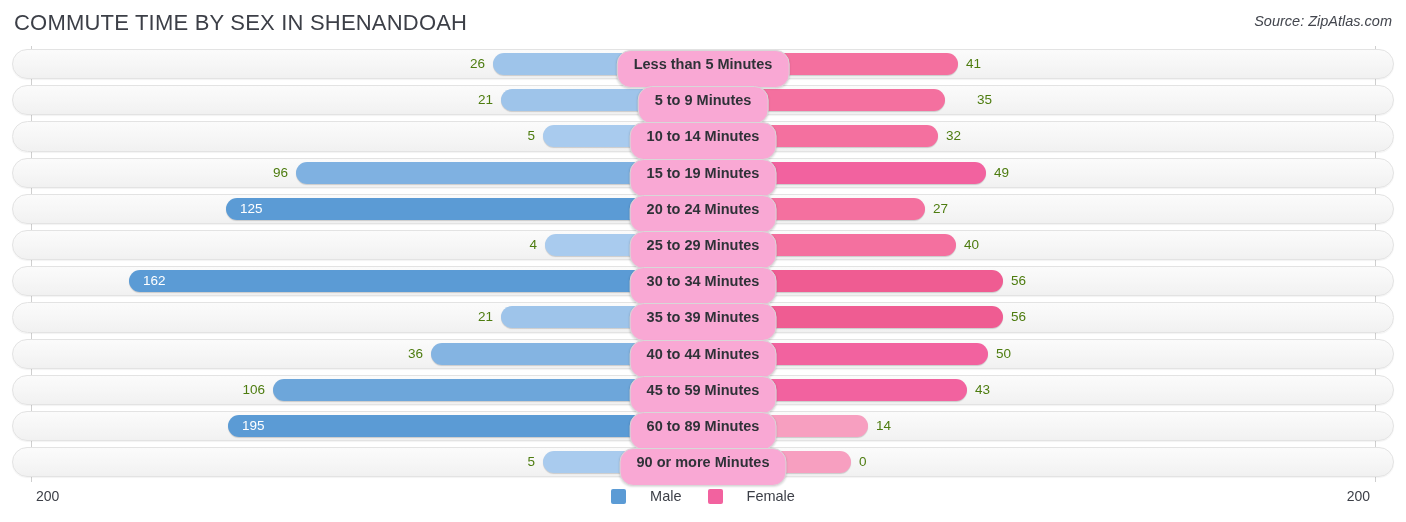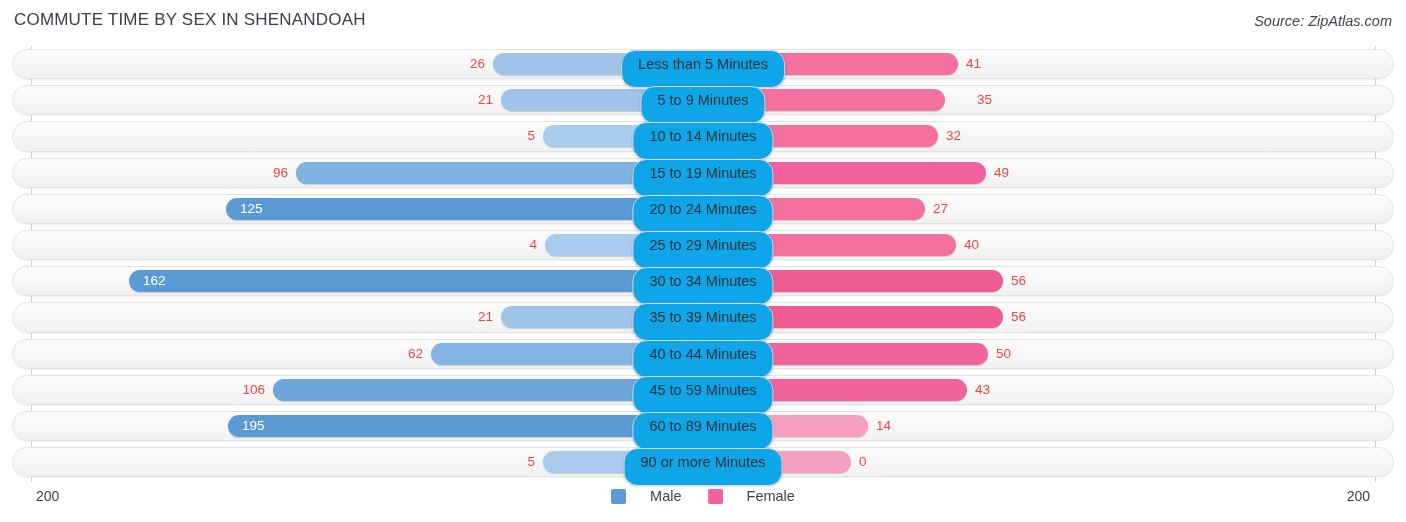--- a/index.html
+++ b/index.html
@@ -27,21 +27,21 @@
     position: absolute;
     top: 0;
     left: 0;
     width: 1406px;
     height: 45px;
   }
   .chart-title {
     position: absolute;
     left: 14px;
     top: 10px;
-    font-size: 17px;
+    font-size: 22px;
     letter-spacing: 0.2px;
     color: #3c3f47;
     font-weight: 400;
     white-space: nowrap;
   }
   .chart-source {
     position: absolute;
     right: 14px;
     top: 13px;
     font-size: 14.5px;
@@ -113,47 +113,48 @@
     left: 703px;
     border-radius: 0 11px 11px 0;
   }
 
   
   .val {
     position: absolute;
     top: 50%;
     transform: translateY(-50%);
     font-size: 13.5px;
-    color: #ef4444;
+    color: #4d7c0f;
     white-space: nowrap;
     line-height: 1;
   }
   .val.inside {
     color: #ffffff;
   }
 
   
   .cat-pill {
     position: absolute;
     left: 703px;
     transform: translateX(-50%);
     top: 50%;
     margin-top: -14px;
     height: 38px;
     line-height: 27px;
     padding: 0 16px;
-    background: #0ea5e9;
+    background: #f9a8d4;
     border: 1px solid #d8d8d8;
     border-radius: 14px;
     font-size: 14.5px;
     color: #2f3238;
     white-space: nowrap;
     box-shadow: 0 1px 2px rgba(0,0,0,0.13);
     box-sizing: border-box;
     z-index: 5;
+    font-weight: bold;
   }
 
   
   .footer {
     position: absolute;
     left: 0;
     top: 482px;
     width: 1406px;
     height: 40px;
   }
@@ -266,21 +267,21 @@
           <div class="track"></div>
           <div class="bar male" style="width: 202px; background: rgb(158, 196, 234);"></div>
           <div class="val" style="right: 913px;">21</div>
           <div class="bar female" style="width: 300px; background: rgb(239, 92, 146);"></div>
           <div class="val" style="left: 1011px;">56</div>
           <div class="cat-pill">35 to 39 Minutes</div>
         </div>
         <div class="row">
           <div class="track"></div>
           <div class="bar male" style="width: 272px; background: rgb(132, 180, 226);"></div>
-          <div class="val" style="right: 983px;">62</div>
+          <div class="val" style="right: 983px;">36</div>
           <div class="bar female" style="width: 285px; background: rgb(242, 98, 159);"></div>
           <div class="val" style="left: 996px;">50</div>
           <div class="cat-pill">40 to 44 Minutes</div>
         </div>
         <div class="row">
           <div class="track"></div>
           <div class="bar male" style="width: 430px; background: rgb(109, 166, 218);"></div>
           <div class="val" style="right: 1141px;">106</div>
           <div class="bar female" style="width: 264px; background: rgb(242, 98, 159);"></div>
           <div class="val" style="left: 975px;">43</div>

